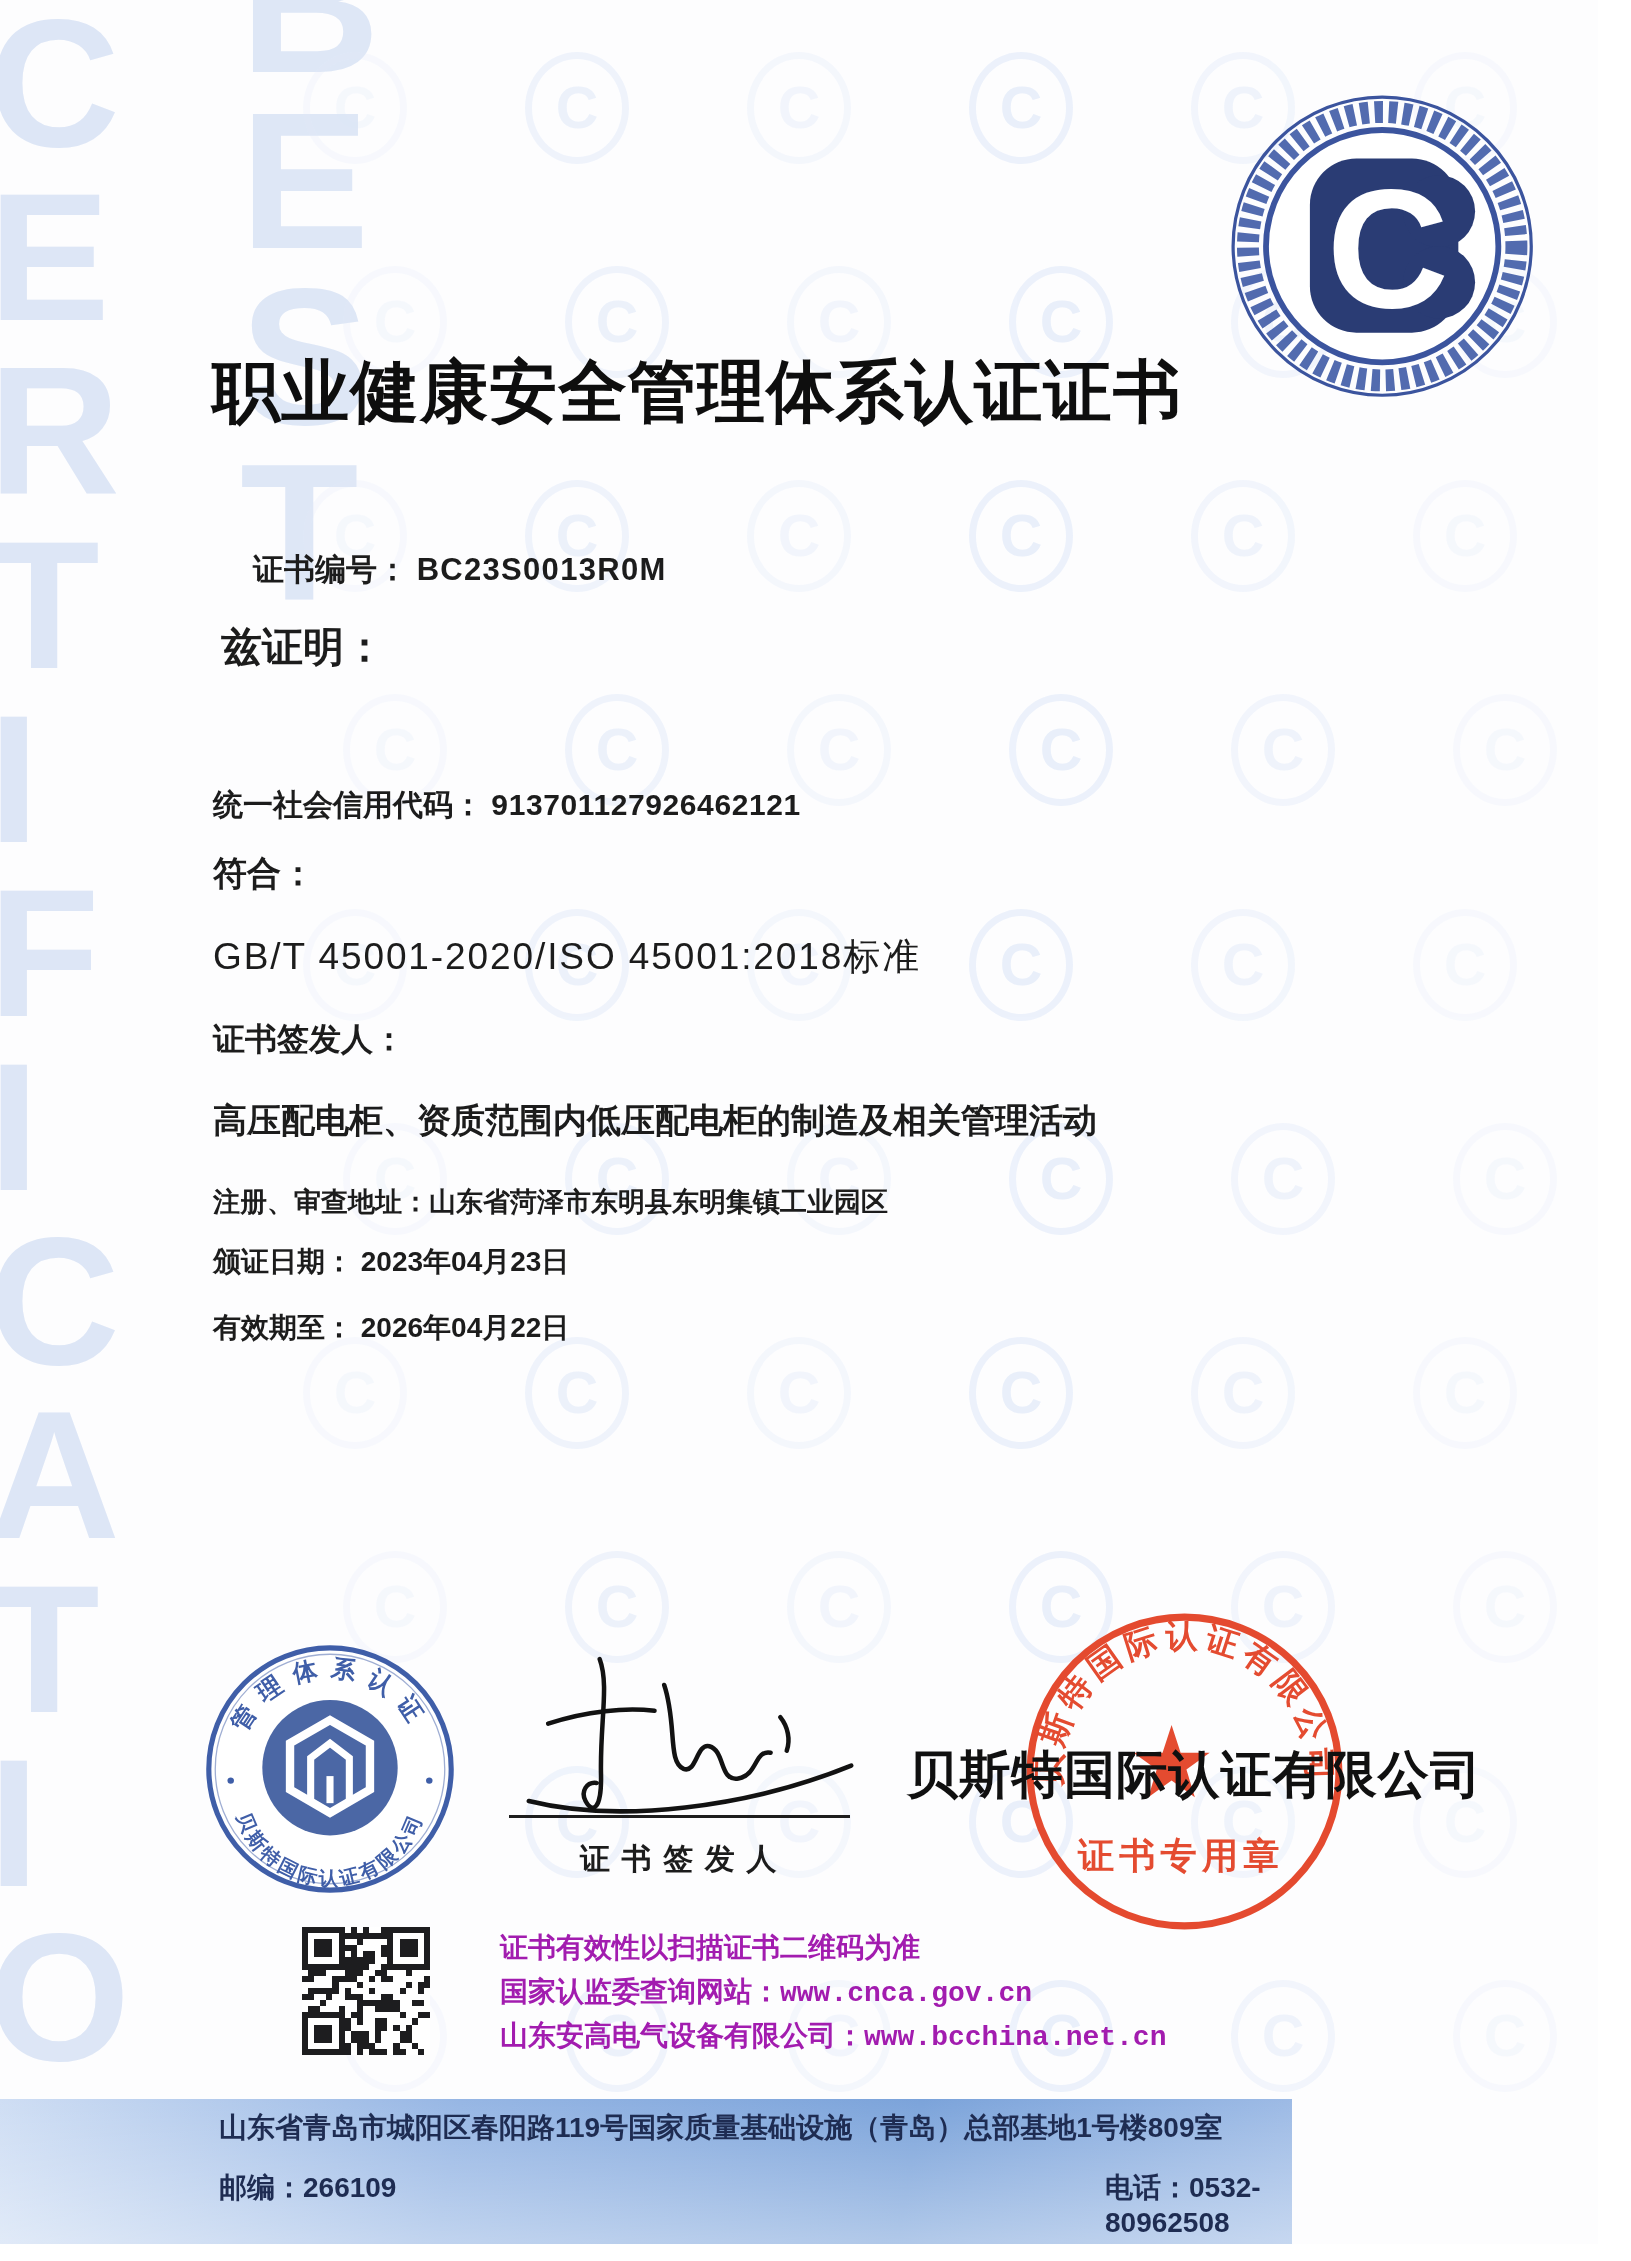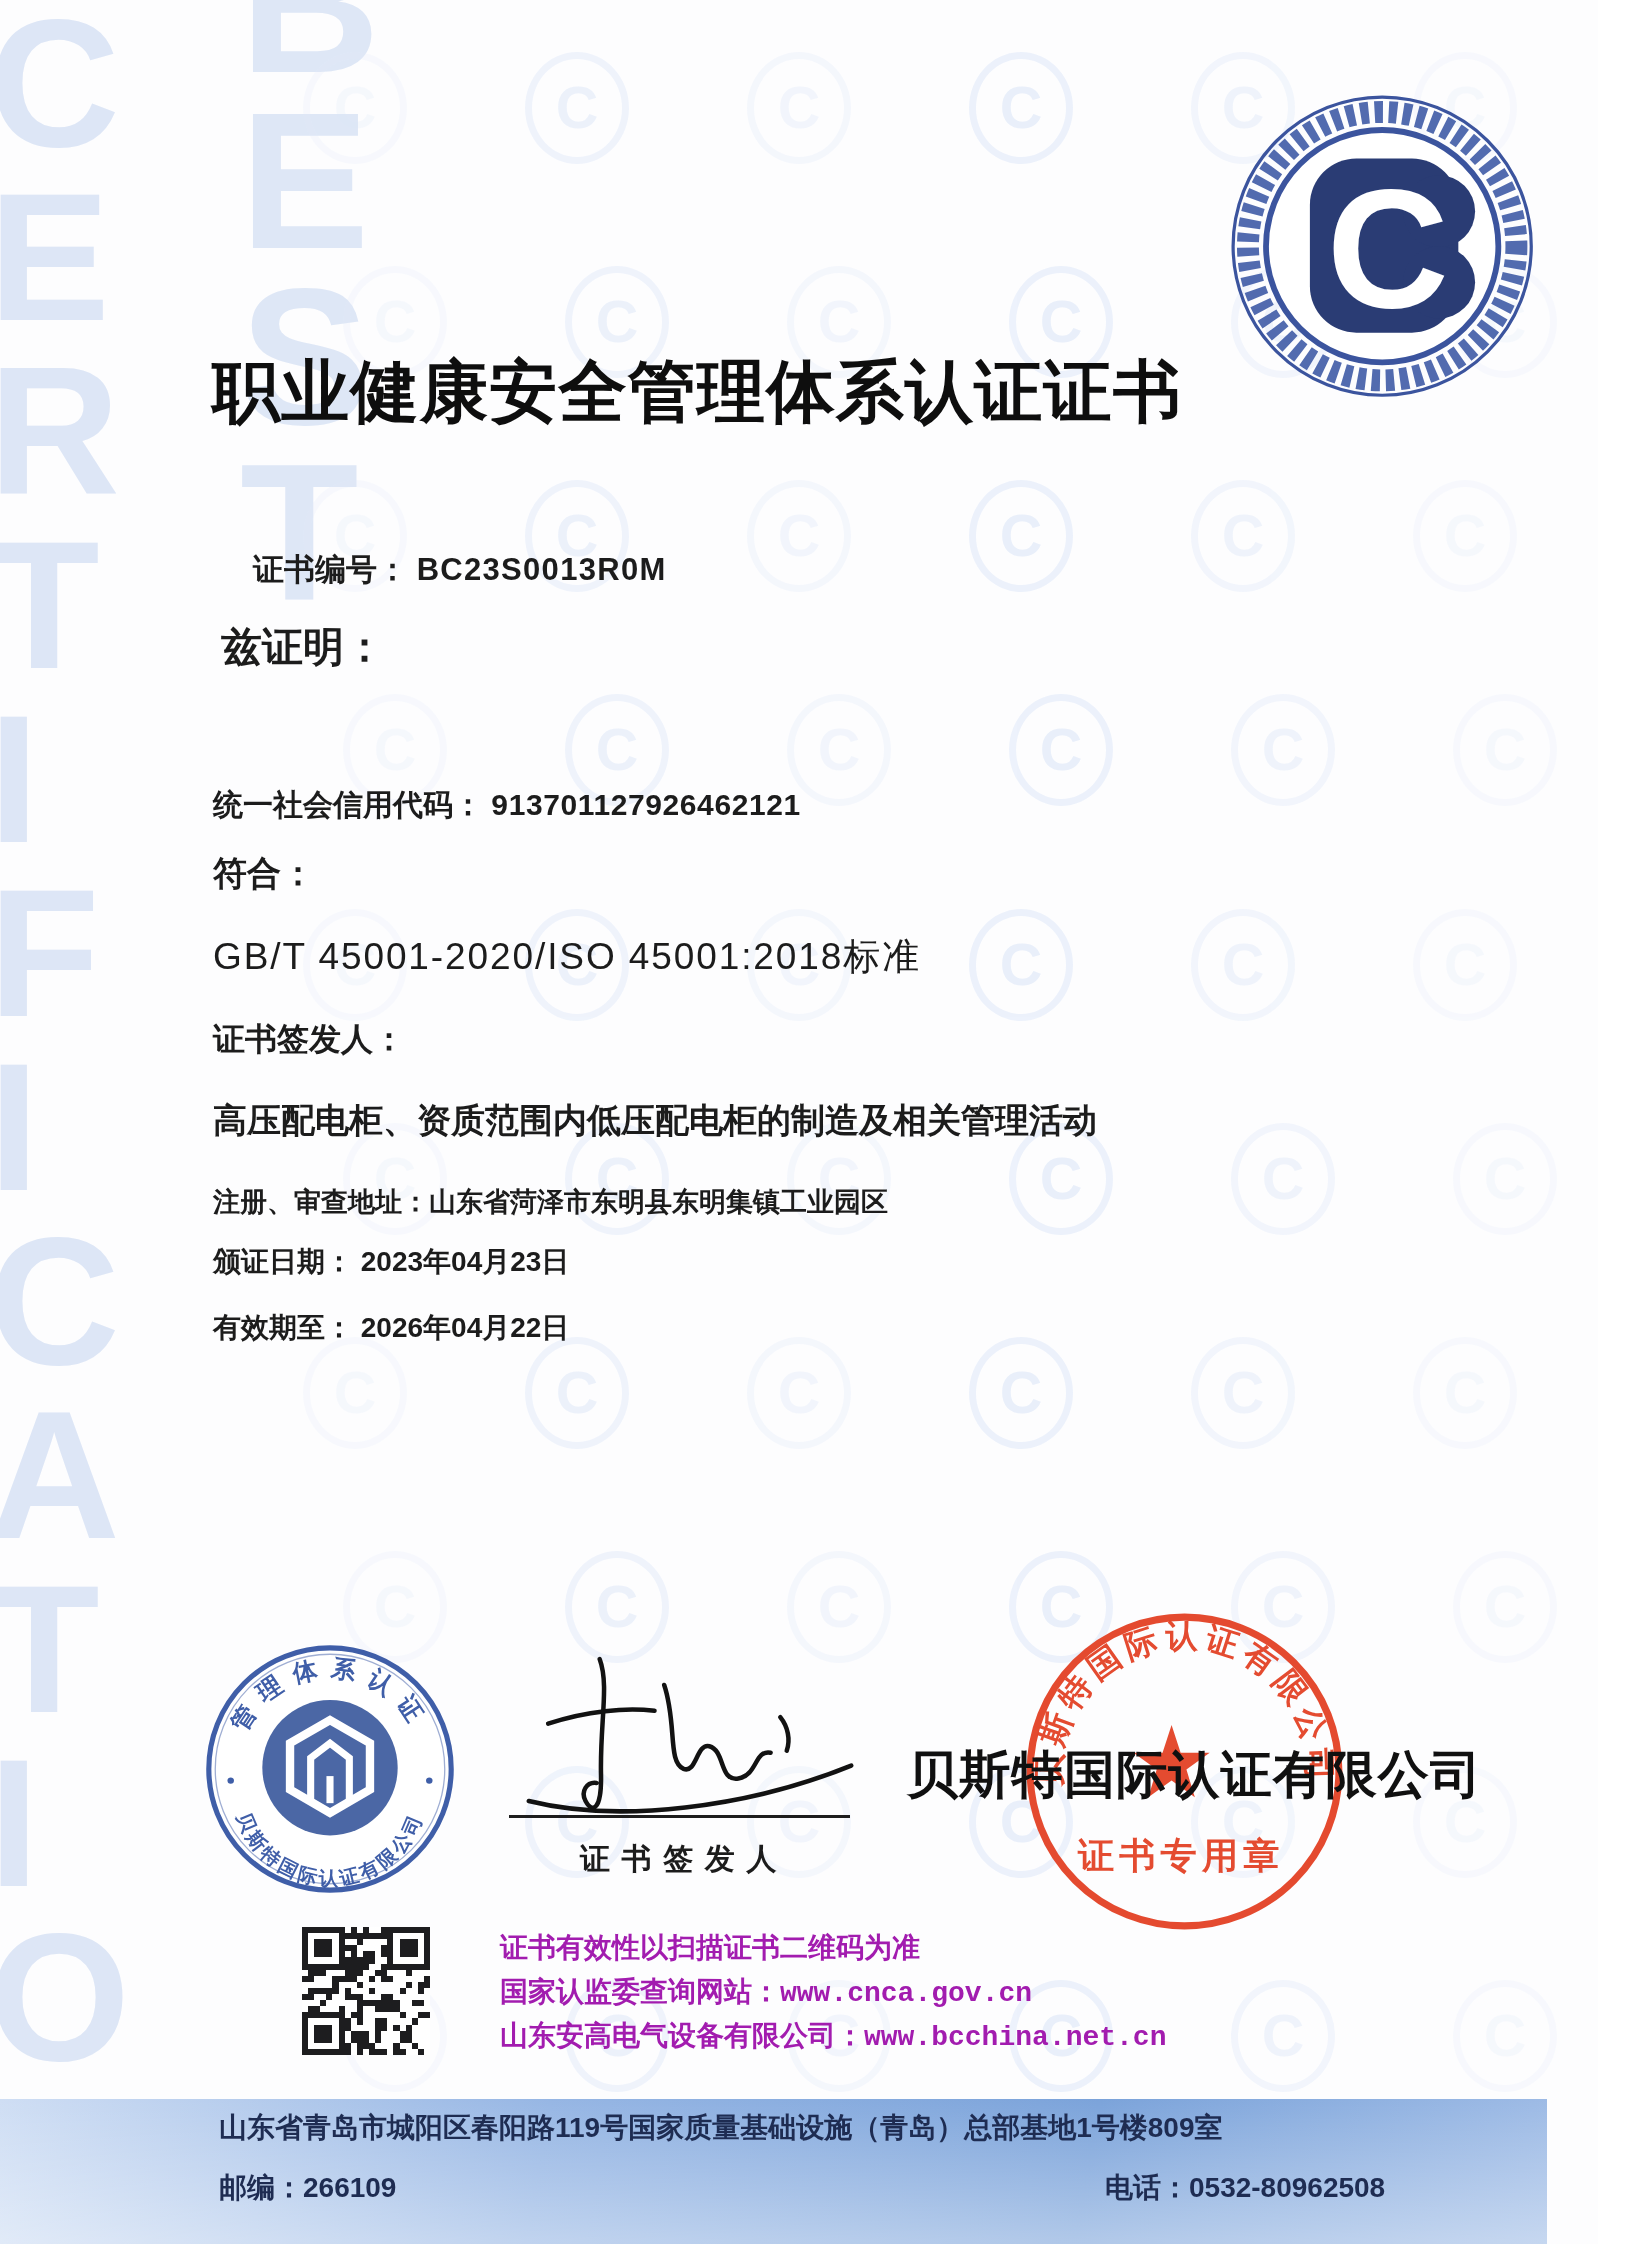--- a/index.html
+++ b/index.html
@@ -31,21 +31,21 @@
   #row-scope{top:1098px;font-size:34px;font-weight:700;}
   #row-address{top:1184px;font-size:27px;font-weight:700;}
   #row-issue{top:1243px;font-size:28px;font-weight:700;}
   #row-valid{top:1309px;font-size:28px;font-weight:700;}
   #sig-line{left:509px;top:1815px;width:341px;height:3.2px;background:#1d1d1d;}
   #signer{left:580px;top:1839px;font-size:30px;font-weight:700;letter-spacing:11.6px;}
   #issuer{left:907px;top:1741px;font-size:51px;font-weight:800;color:#101010;letter-spacing:1.3px;}
   #qr-wrap{left:302px;top:1927px;width:128px;height:128px;background:#fff;}
   #qr-note{left:500px;top:1928px;font-size:28px;font-weight:600;color:#a21caf;line-height:44px;font-family:Liberation Mono, monospace;}
   
-  #footer{left:0;top:2099px;width:1547px;height:146px;
+  #footer{left:0;top:2099px;width:1292px;height:146px;
     background:linear-gradient(180deg,rgba(255,255,255,0) 0%,rgba(255,255,255,.40) 96%),
                linear-gradient(100deg,#cfdef4 0%,#96b6e4 35%,#7ba3da 70%,#9fbce6 100%);}
   #footer-address{left:219px;top:10.3px;font-size:28px;font-weight:700;color:#1e2c52;position:absolute;white-space:nowrap;}
   #footer-post{left:219px;top:70px;font-size:28px;font-weight:700;color:#1e2c52;position:absolute;}
   #footer-phone{left:1105px;top:70px;font-size:28px;font-weight:700;color:#1e2c52;position:absolute;}
   
   #margin-right{left:1598px;top:0;width:33px;height:2261px;background:#ffffff;z-index:6;}
   #margin-bottom{left:0;top:2244px;width:1631px;height:17.4px;background:#ffffff;z-index:6;}
 </style>
 </head>

